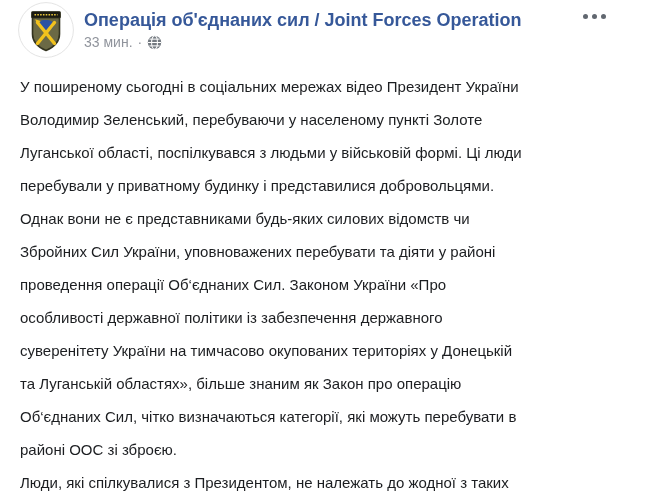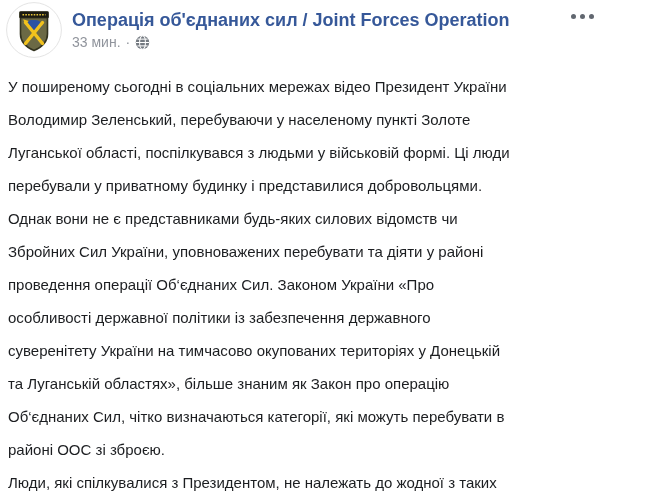--- a/index.html
+++ b/index.html
@@ -12,20 +12,21 @@
     height: 501px;
     overflow: hidden;
     font-family: "Liberation Sans", sans-serif;
     -webkit-font-smoothing: antialiased;
   }
   .post {
     position: relative;
     width: 608px;
     height: 501px;
     background: #ffffff;
+    padding-left: 12px;
   }
   .post-header {
     position: relative;
     display: flex;
     align-items: flex-start;
     padding: 2px 0 0 6px;
   }
   .avatar-link {
     display: block;
     width: 56px;

